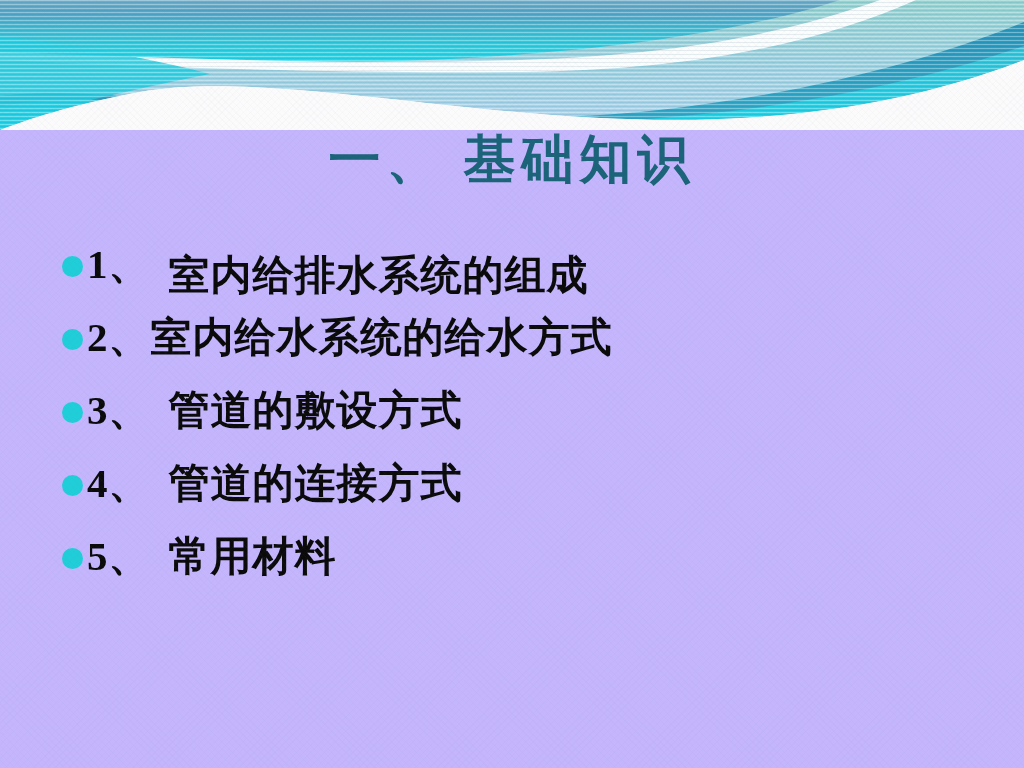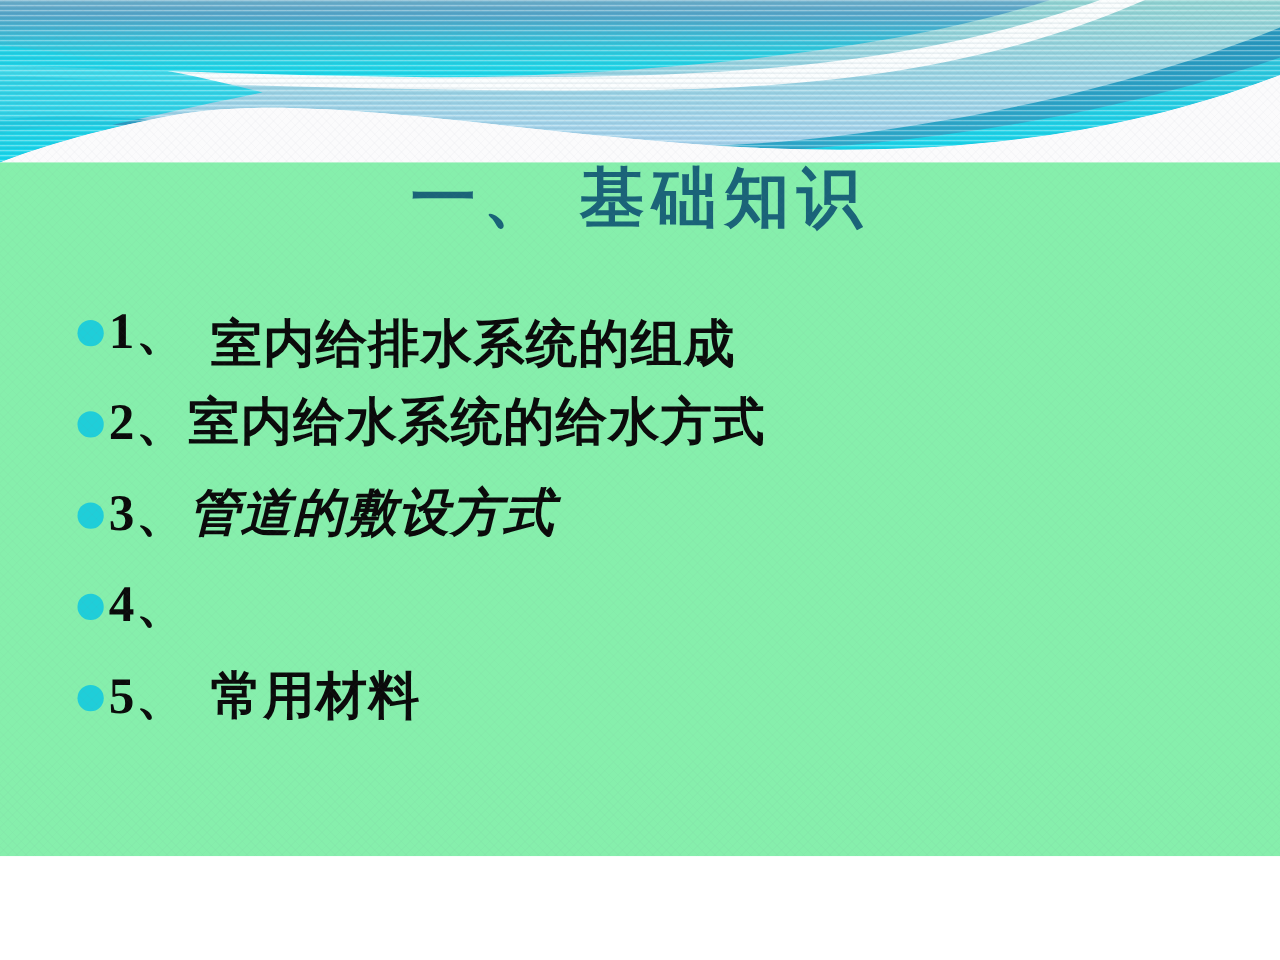--- a/index.html
+++ b/index.html
@@ -7,23 +7,23 @@
     padding: 0;
     background: #ffffff;
   }
   body {
     font-family: "Liberation Sans", sans-serif;
   }
 
   .slide {
     position: relative;
     width: 1024px;
-    height: 685px;
+    height: 768px;
     overflow: hidden;
-    background: #86efac;
+    background: #c4b5fd;
   }
 
   
   .slide-texture {
     position: absolute;
     inset: 0;
     pointer-events: none;
     z-index: 6;
     opacity: .55;
     background-image:
@@ -197,26 +197,27 @@
 
       <li class="bullet-item">
         <span class="bullet-dot"></span>
         <span class="bullet-text">2、</span>
         <span class="bullet-text" style="">室内给水系统的给水方式</span>
       </li>
 
       <li class="bullet-item">
         <span class="bullet-dot"></span>
         <span class="bullet-text">3、</span>
-        <span class="bullet-text" style="font-style:italic;">管道的敷设方式</span>
+        <span class="bullet-text" style="margin-left:18px;">管道的敷设方式</span>
       </li>
 
       <li class="bullet-item">
         <span class="bullet-dot"></span>
         <span class="bullet-text">4、</span>
+        <span class="bullet-text" style="margin-left:18px;">管道的连接方式</span>
       </li>
 
       <li class="bullet-item">
         <span class="bullet-dot"></span>
         <span class="bullet-text">5、</span>
         <span class="bullet-text" style="margin-left:18px;">常用材料</span>
       </li>
 
     </ul>
   </div>

